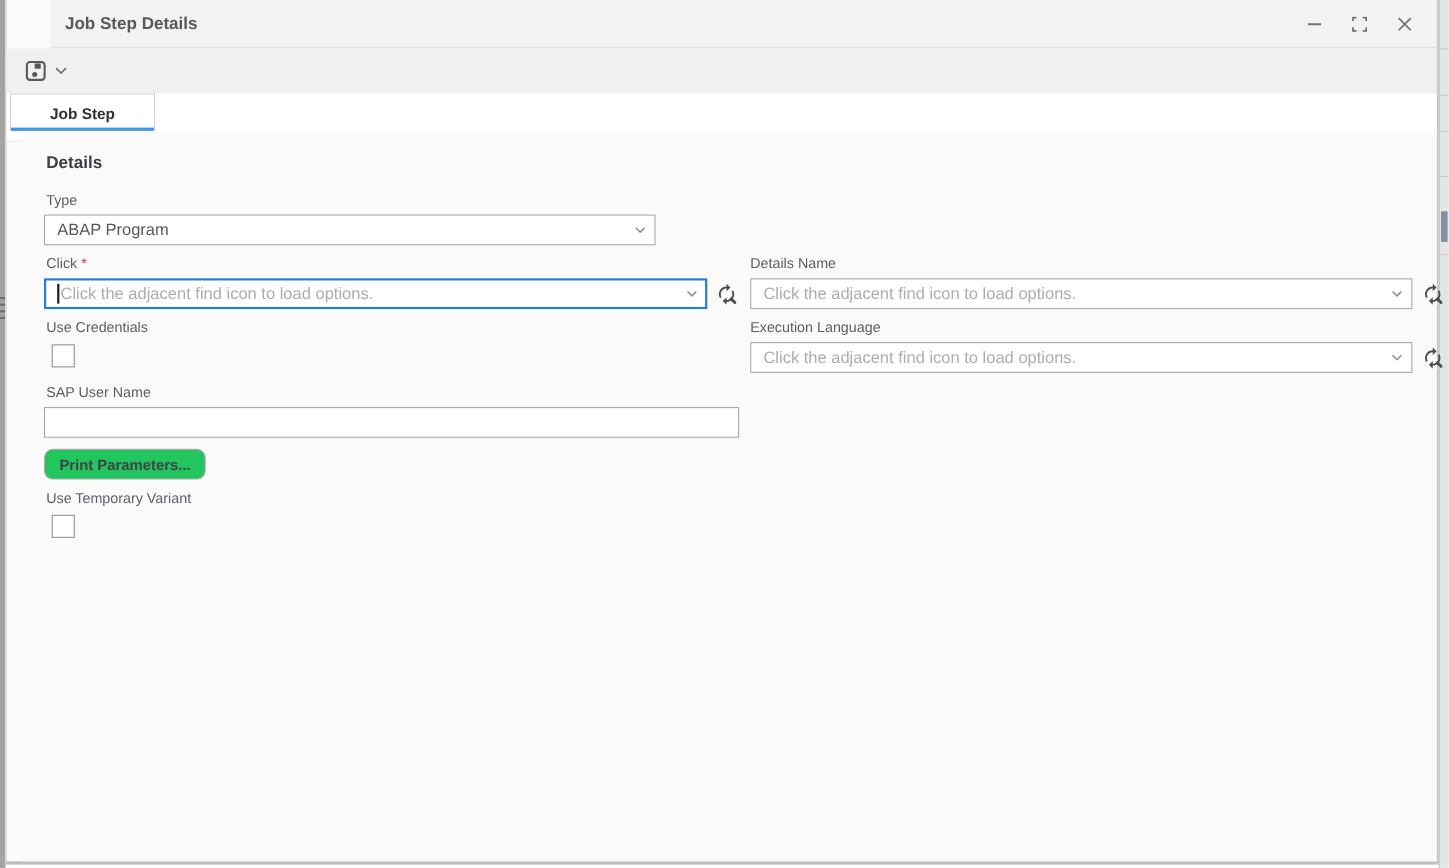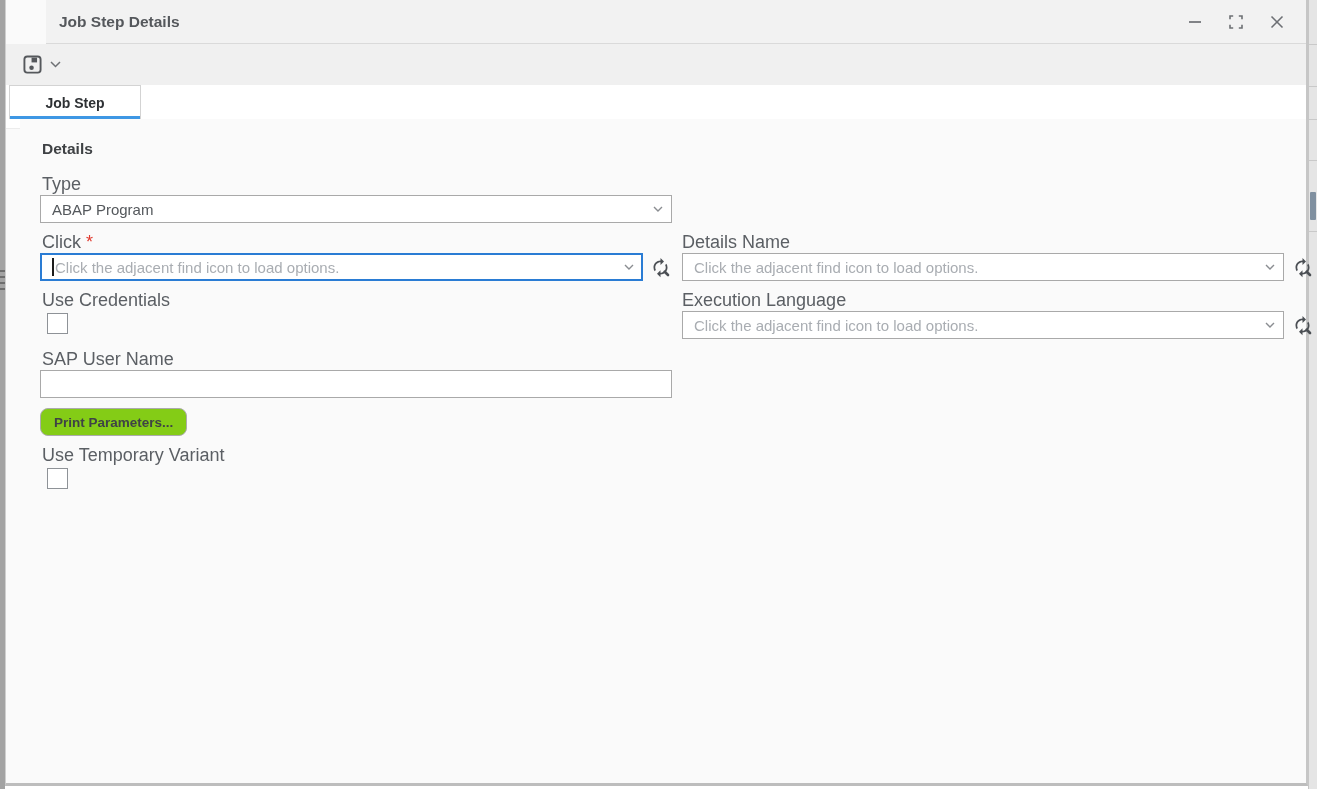--- a/index.html
+++ b/index.html
@@ -40,41 +40,41 @@
   .tab-active { position:absolute; left:3px; top:0; width:132px; height:34px;
     background:#ffffff; border:1px solid #d3d3d3; border-bottom:none;
     display:flex; align-items:center; justify-content:center;
     font-size:14px; font-weight:bold; color:#2e3134; }
   .tab-active .underline { position:absolute; left:0; right:0; bottom:0; height:3px;
     background:#3e97e4; }
 
   .content { position:absolute; left:0; right:0; top:119px; bottom:0; background:#fafafa;margin-left:14px; }
 
   .heading { position:absolute; font-size:15.5px; font-weight:600; color:#3e4144; }
-  .lbl { position:absolute; font-size:18px; color:#5b5f64; white-space:nowrap; }
+  .lbl { position:absolute; font-size:13px; color:#5b5f64; white-space:nowrap; }
   .req { color:#e0392e; }
 
   .field { position:absolute; height:28px; background:#ffffff; }
   .field input { width:100%; height:100%; border:1px solid #a9a9a9; background:#ffffff;
     font-family:"Liberation Sans", sans-serif; font-size:15px; color:#54585c;
     padding:0 26px 0 11px; outline:none; }
   .field input::placeholder { color:#a9adb2; opacity:1; }
   .field.focused input { border:2px solid #2a7cd4; padding-left:13px; }
   .field .chev { position:absolute; right:9px; top:11px; pointer-events:none; }
   .field .caret { position:absolute; left:12px; top:5px; width:1.5px; height:18px;
     background:#1c1c1c; }
   .field.plain input { padding-right:11px; }
 
   .find-btn { position:absolute; width:22px; height:22px; display:flex;
     align-items:center; justify-content:center; cursor:pointer; }
 
   .checkbox { position:absolute; width:21px; height:21px; background:#ffffff;
     border:1.5px solid #8e9297; }
 
-  .btn { position:absolute; height:28px; padding:0 13px; background:#84cc16;
+  .btn { position:absolute; height:28px; padding:0 13px; background:#22c55e;
     border:1px solid #ababab; border-radius:8px; font-family:"Liberation Sans", sans-serif;
     font-size:13.5px; font-weight:bold; color:#3f4246;
     display:flex; align-items:center; justify-content:center; }
 
   svg { display:block; }
 </style>
 </head>
 <body>
 
 <div class="left-strip">
@@ -144,21 +144,21 @@
       <span>Job Step</span>
       <span class="underline"></span>
     </div>
   </div>
 
   <div class="content">
 
     <div class="heading" style="left:22px; top:21px">Details</div>
 
     <div class="lbl" style="left:22px; top:55px">Type</div>
-    <div class="field" style="left:20px; top:76px; width:632px">
+    <div class="field" style="left:20px; top:76px; width:556px">
       <input type="text" readonly="" value="ABAP Program" style="">
       <span class="chev">
         <svg width="10" height="6" viewBox="0 0 10 6" fill="none">
             <path d="M1 1 L5 5 L9 1" stroke="#8a8d91" stroke-width="1.4"></path>
           </svg>
       </span>
     </div>
 
     <div class="lbl" style="left:22px; top:113px">
       <span>Click</span>

